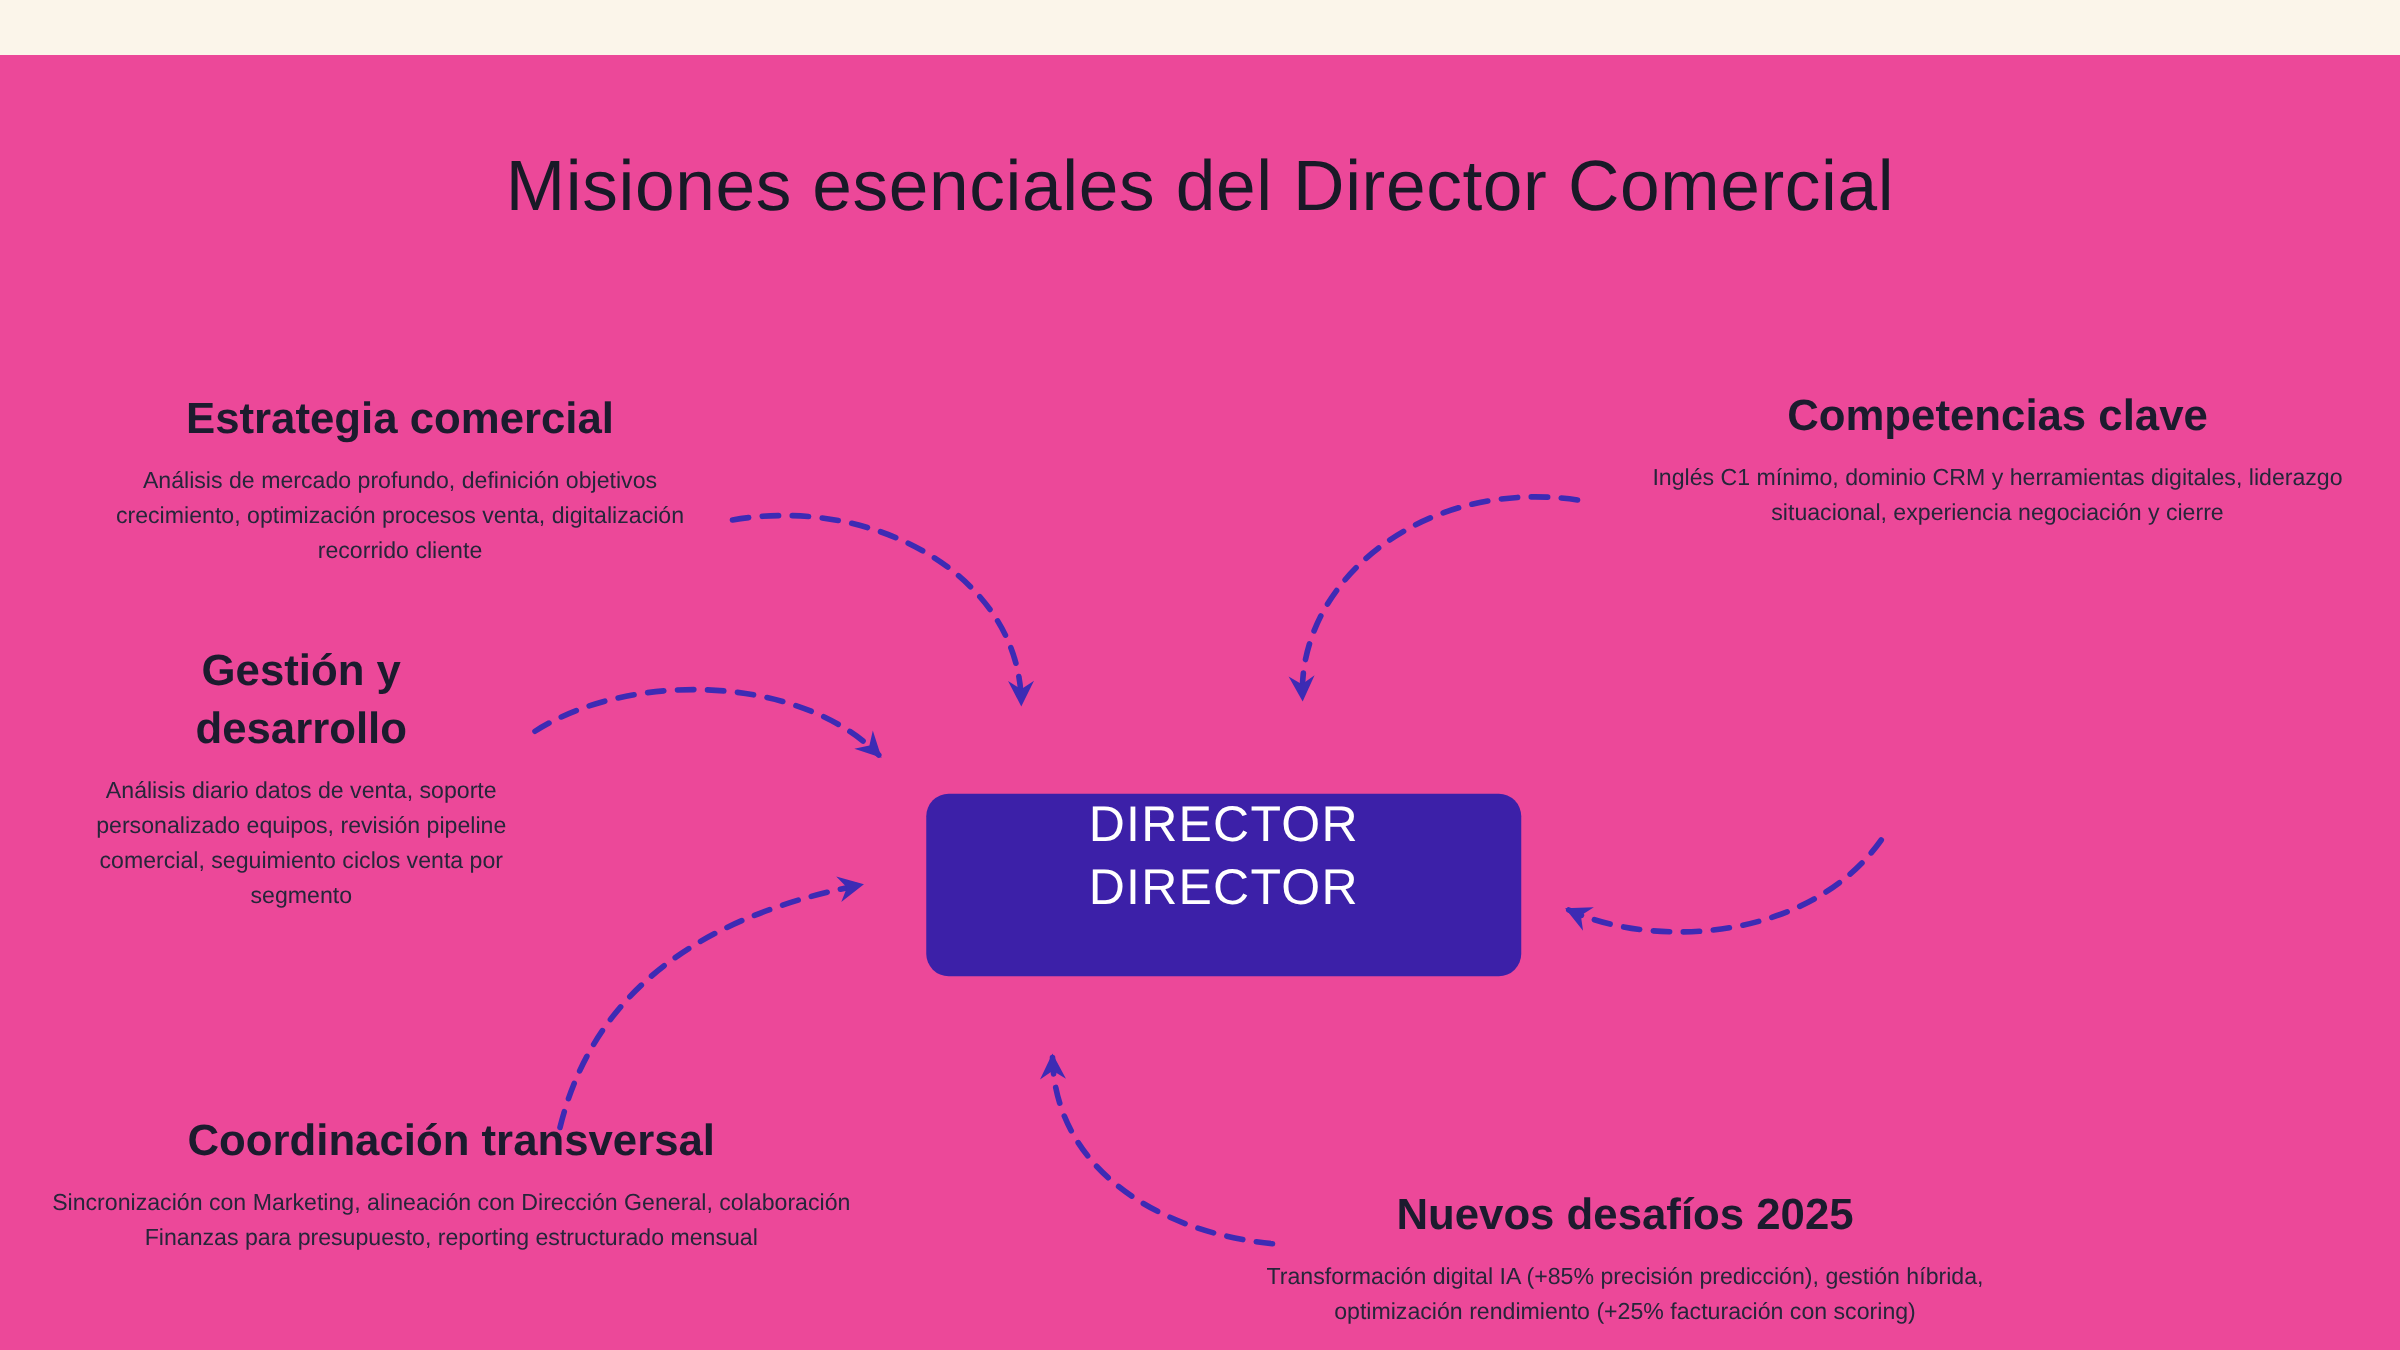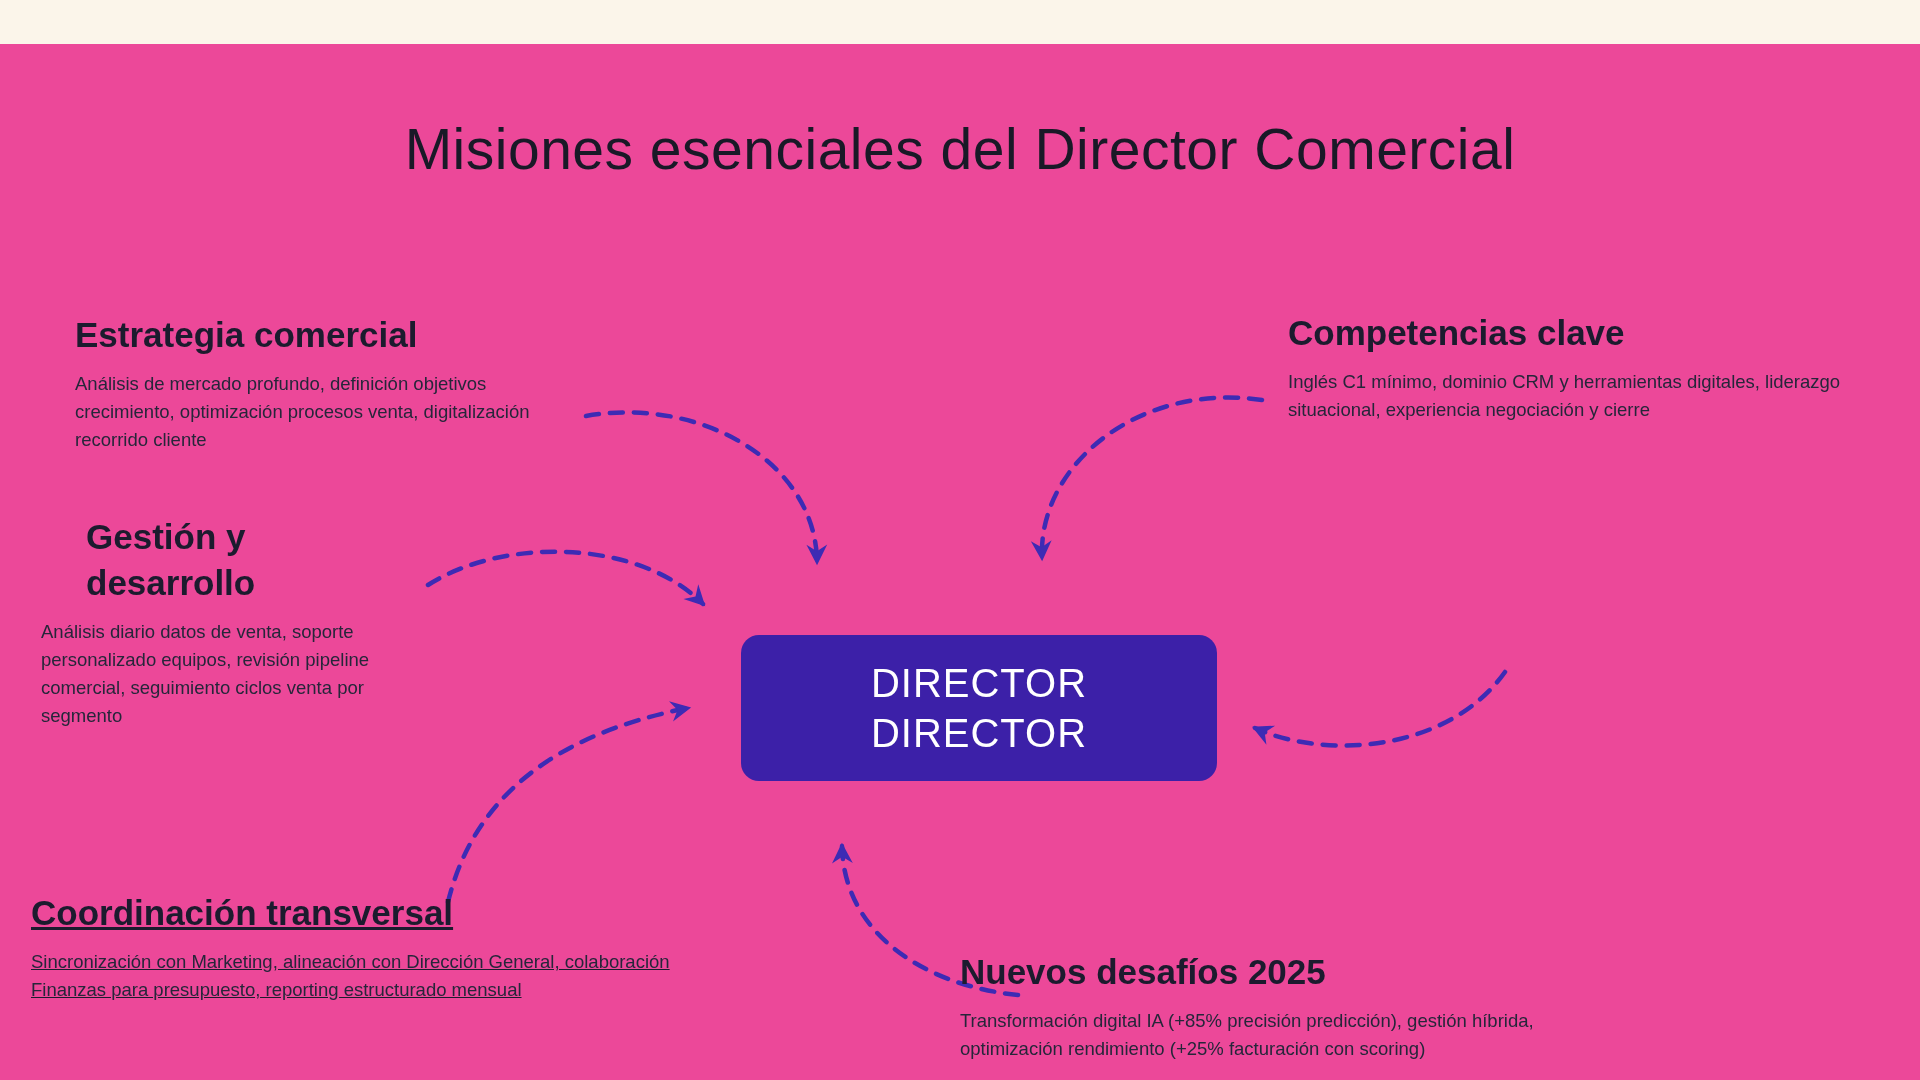--- a/index.html
+++ b/index.html
@@ -34,21 +34,21 @@
     width: 1920px;
     height: 1080px;
     pointer-events: none;
   }
   .arrows-layer path.link {
     fill: none;
     stroke-width: 4.5;
     stroke-linecap: round;
     stroke-dasharray: 13 11;
   }
-  .node { position: absolute; }
+  .node { position: absolute; text-align: center; }
   .node h2 {
     font-size: 35px;
     font-weight: bold;
     line-height: 1.32;
     color: #1c1b2e;
     margin-bottom: 12px;
   }
   .node p {
     font-size: 18.5px;
     line-height: 1.5;
@@ -58,31 +58,30 @@
     position: absolute;
     left: 741px;
     top: 591px;
     width: 476px;
     height: 146px;
     background: #3c20a8;
     border-radius: 18px;
     display: flex;
     flex-direction: column;
     align-items: center;
-    justify-content: center;
     color: #ffffff;
     font-size: 40px;
     line-height: 1.25;
     letter-spacing: 1px;
   }
   
   .node-estrategia   { left: 75px;   top: 268px; width: 490px; }
   .node-gestion      { left: 41px;   top: 470px; width: 400px; }
   .node-gestion h2   { width: 310px; margin-left: 45px; }
-  .node-coordinacion { left: 31px;   top: 846px; width: 660px; text-decoration: underline; }
+  .node-coordinacion { left: 31px;   top: 846px; width: 660px; }
   .node-competencias { left: 1288px; top: 266px; width: 620px; }
   .node-pilotaje     { left: 1372px; top: 478px; width: 500px; }
   .node-nuevos       { left: 960px;  top: 905px; width: 680px; }
 </style>
 </head>
 <body>
 
 <div class="canvas">
 
   <h1 class="page-title">Misiones esenciales del Director Comercial</h1>

